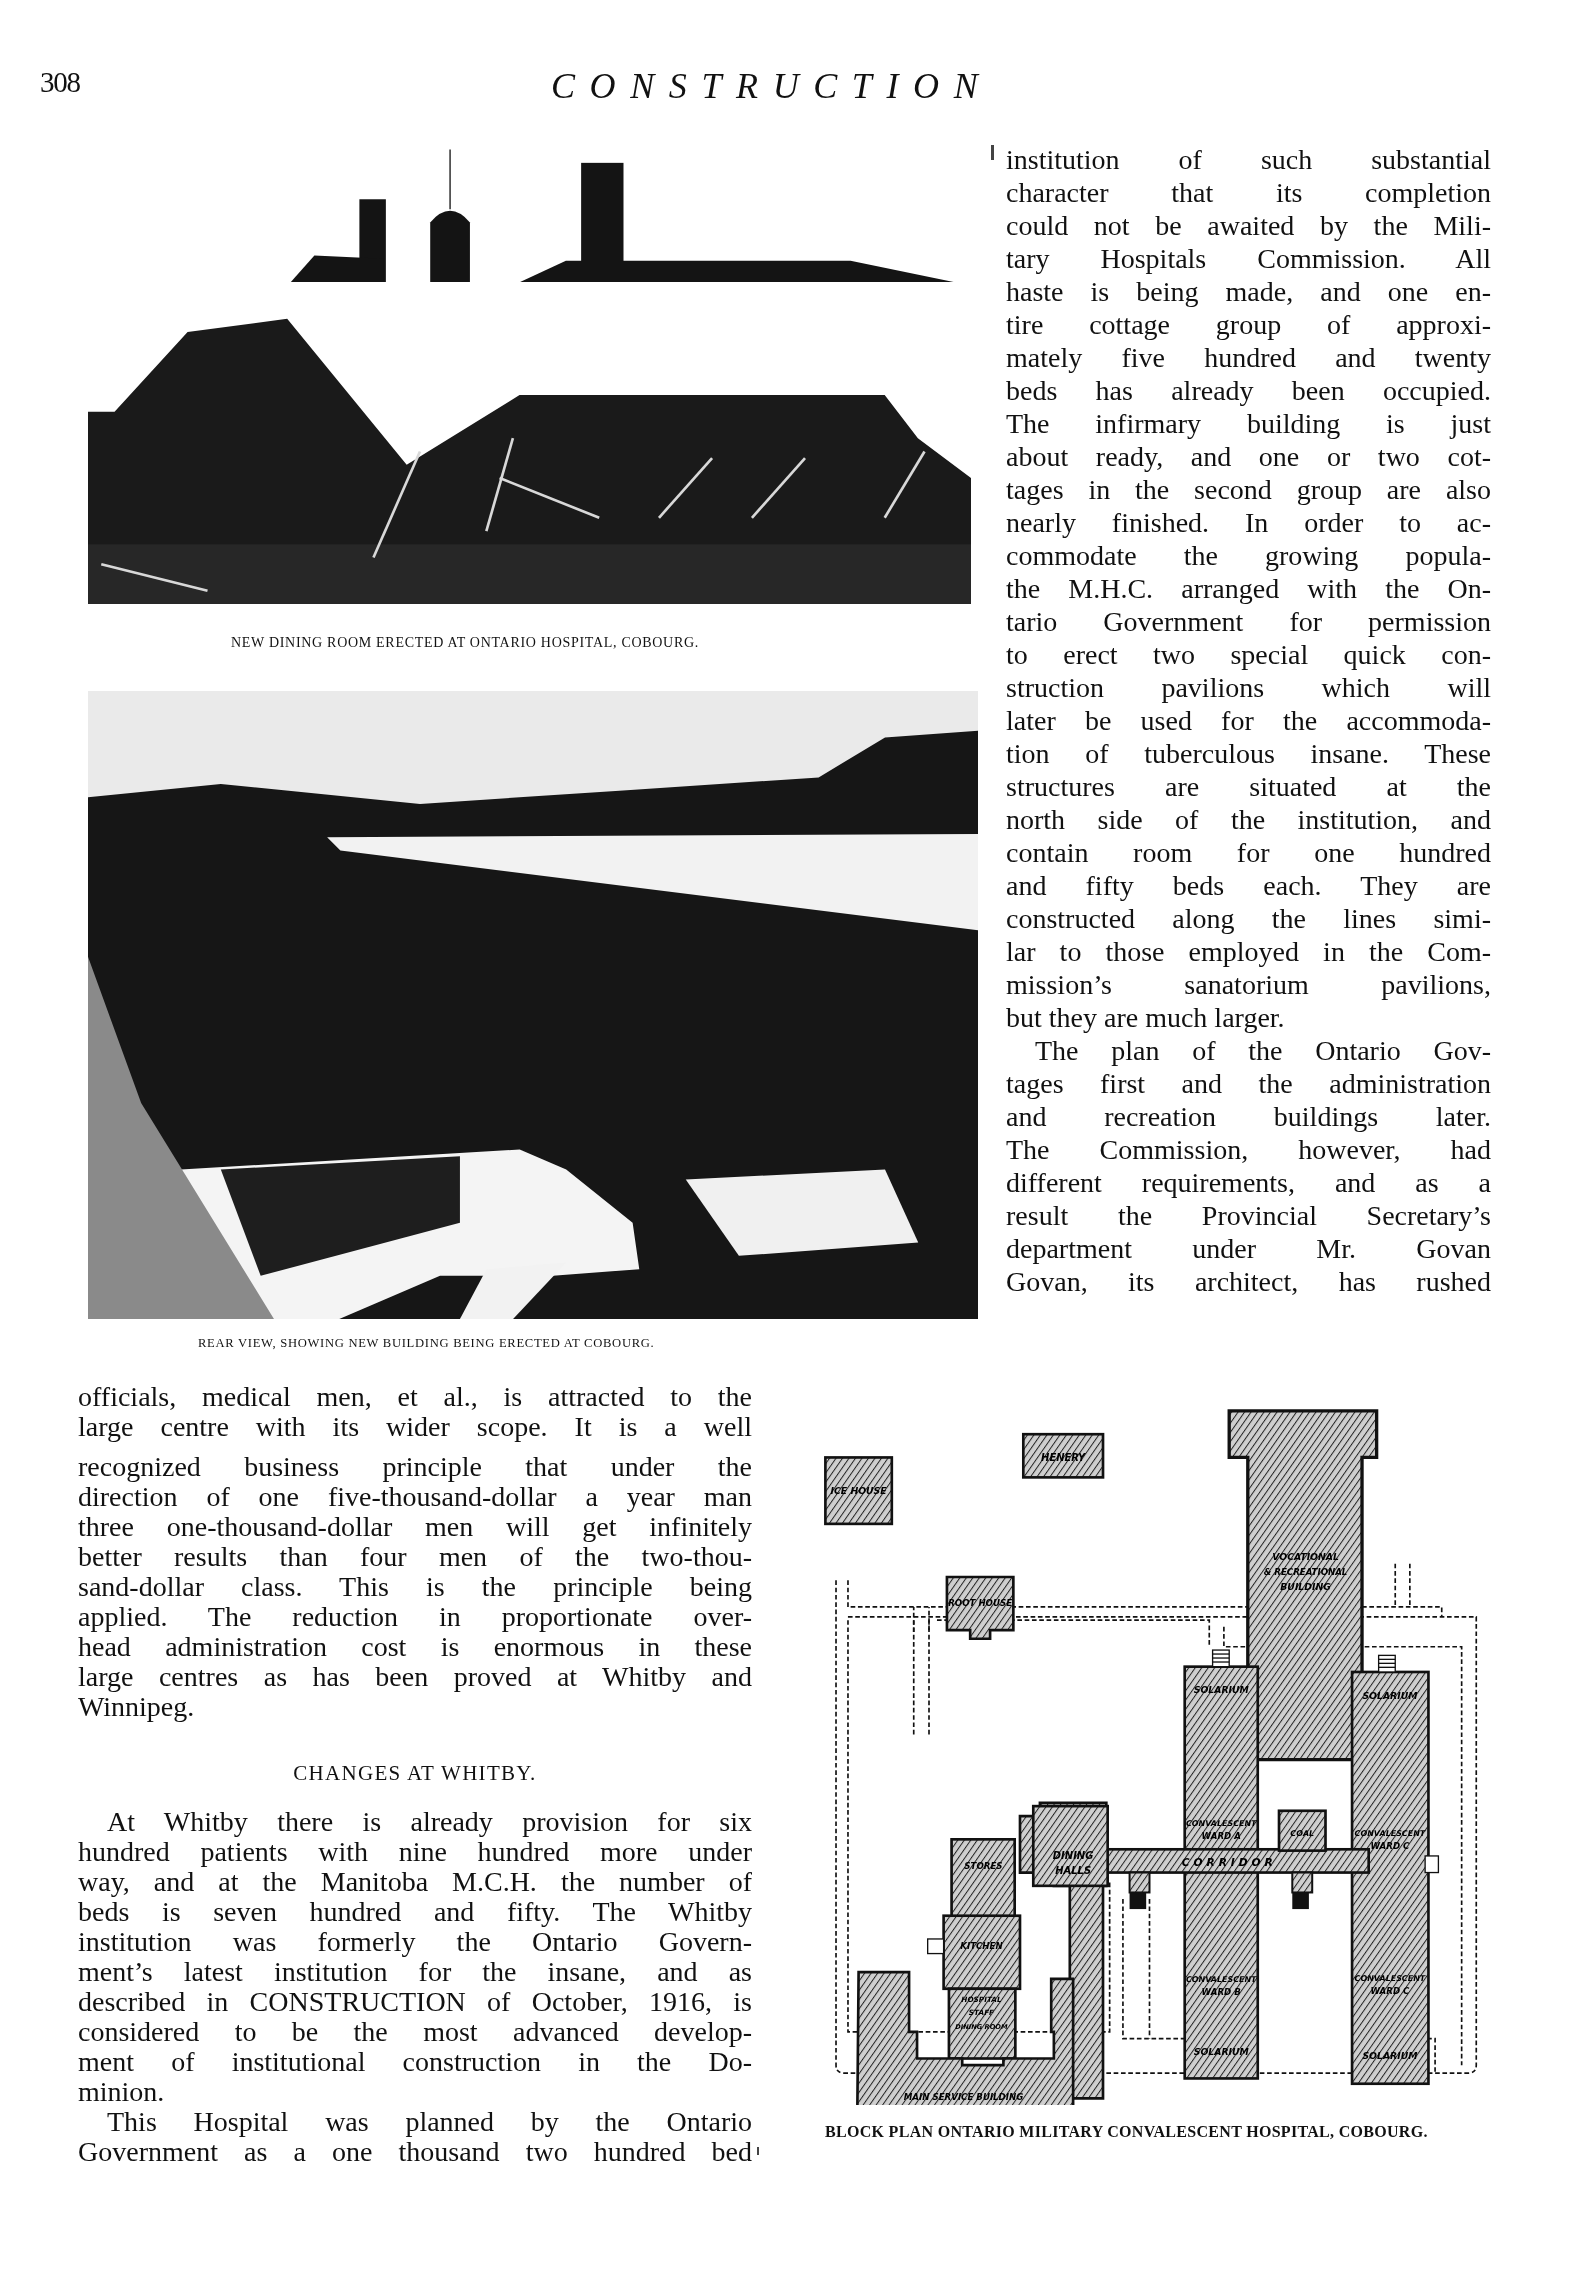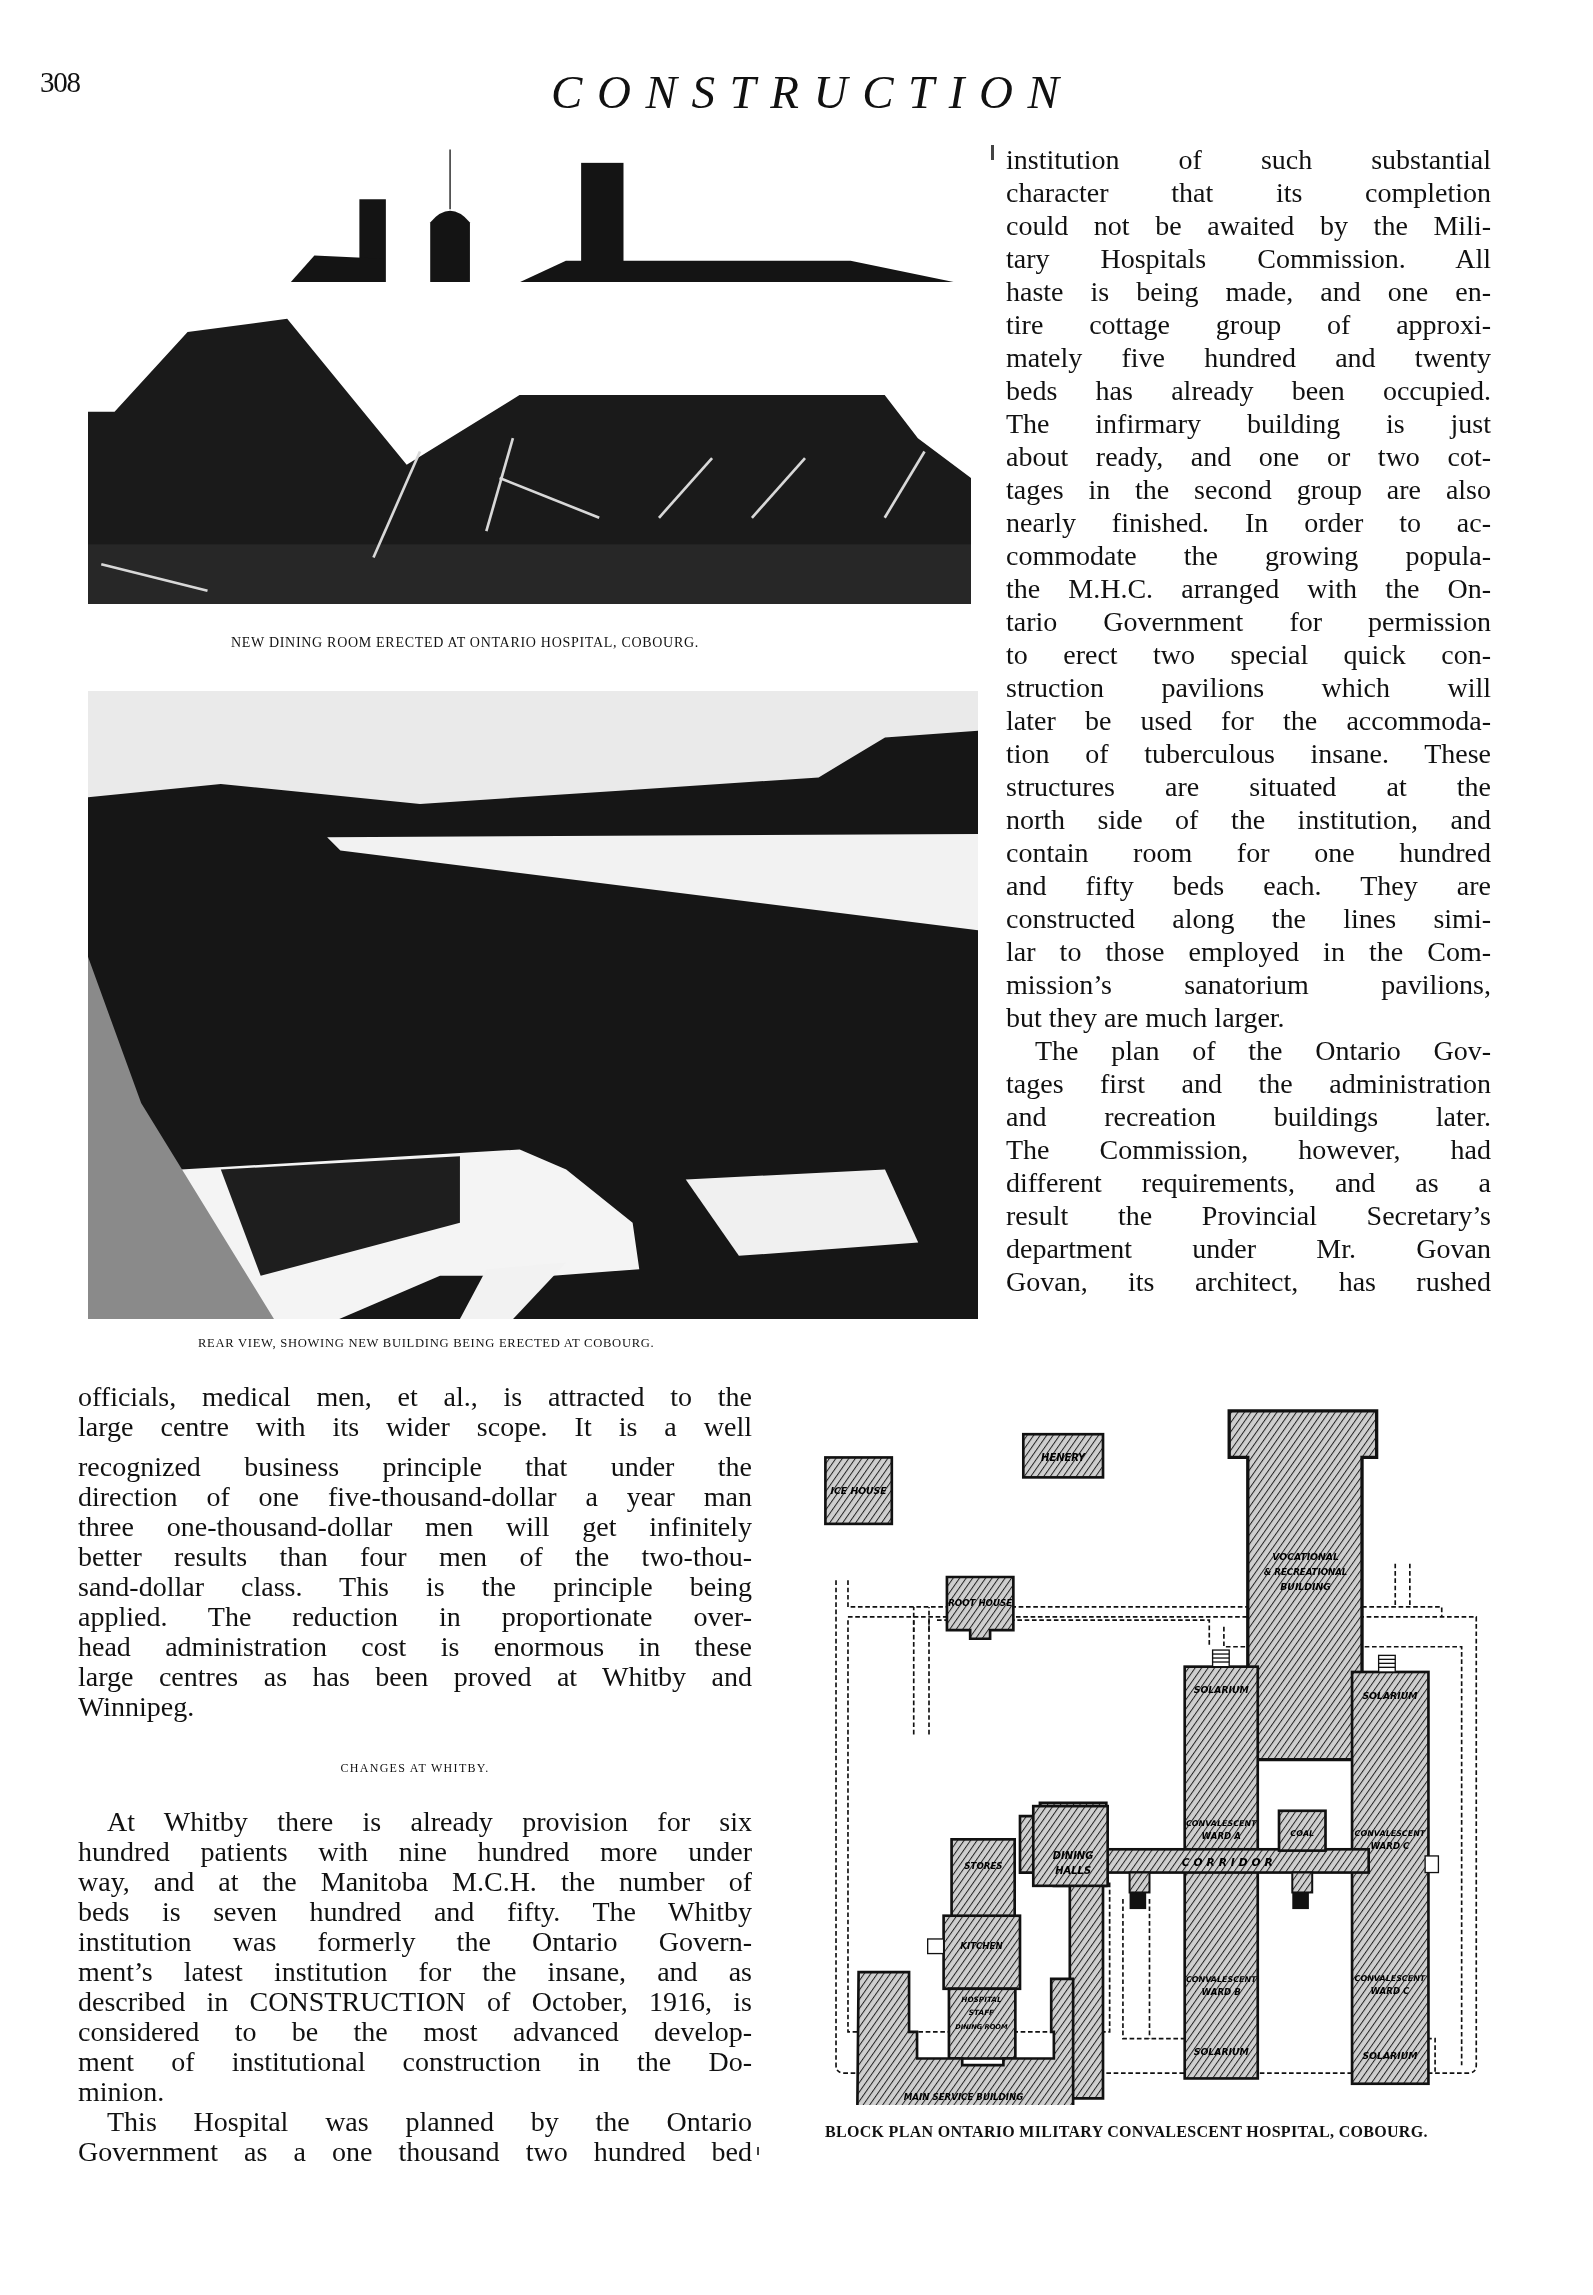--- a/index.html
+++ b/index.html
@@ -1,27 +1,27 @@
 <!DOCTYPE html>
 <html style="font-size:10.6px"><head>
 <meta charset="utf-8">
 <style>
   html, body { margin:0; padding:0; background:#ffffff; }
   body { width:1593px; height:2295px; position:relative; overflow:hidden;
          font-family:"Liberation Serif","DejaVu Serif",serif; color:#111; }
   .abs { position:absolute; }
   .page-num { left:40px; top:66px; font-size:29px; letter-spacing:-1.3px; }
-  .running-head { left:551px; top:65px; font-size:47px; font-style:italic; letter-spacing:14.6px; }
+  .running-head { left:551px; top:65px; font-size:36px; font-style:italic; letter-spacing:14.6px; }
   .photo { background:#141414; overflow:hidden; }
   .photo svg { width:100%; height:100%; display:block; }
   .caption { font-size:14px; letter-spacing:0.7px; text-transform:uppercase; white-space:nowrap; }
   .col { font-size:28px; line-height:33px; text-align:justify; }
   .col .line { display:block; text-align:justify; text-align-last:justify; height:33px; overflow:hidden; white-space:nowrap; }
   .col .line.last { text-align-last:left; }
-  .subhead { font-size:12px; letter-spacing:1.3px; text-align:center; }
+  .subhead { font-size:21px; letter-spacing:1.3px; text-align:center; }
   .plan-caption { font-size:16px; font-weight:bold; letter-spacing:0.3px; white-space:nowrap; }
   .plan svg text { font-family:"DejaVu Sans",sans-serif; font-weight:bold; font-style:italic; }
 </style>
 </head>
 <body>
 
 <div class="abs page-num">308</div>
 <div class="abs running-head">CONSTRUCTION</div>
 
 <div class="abs photo" style="left:88px; top:279px; width:883px; height:325px;">

